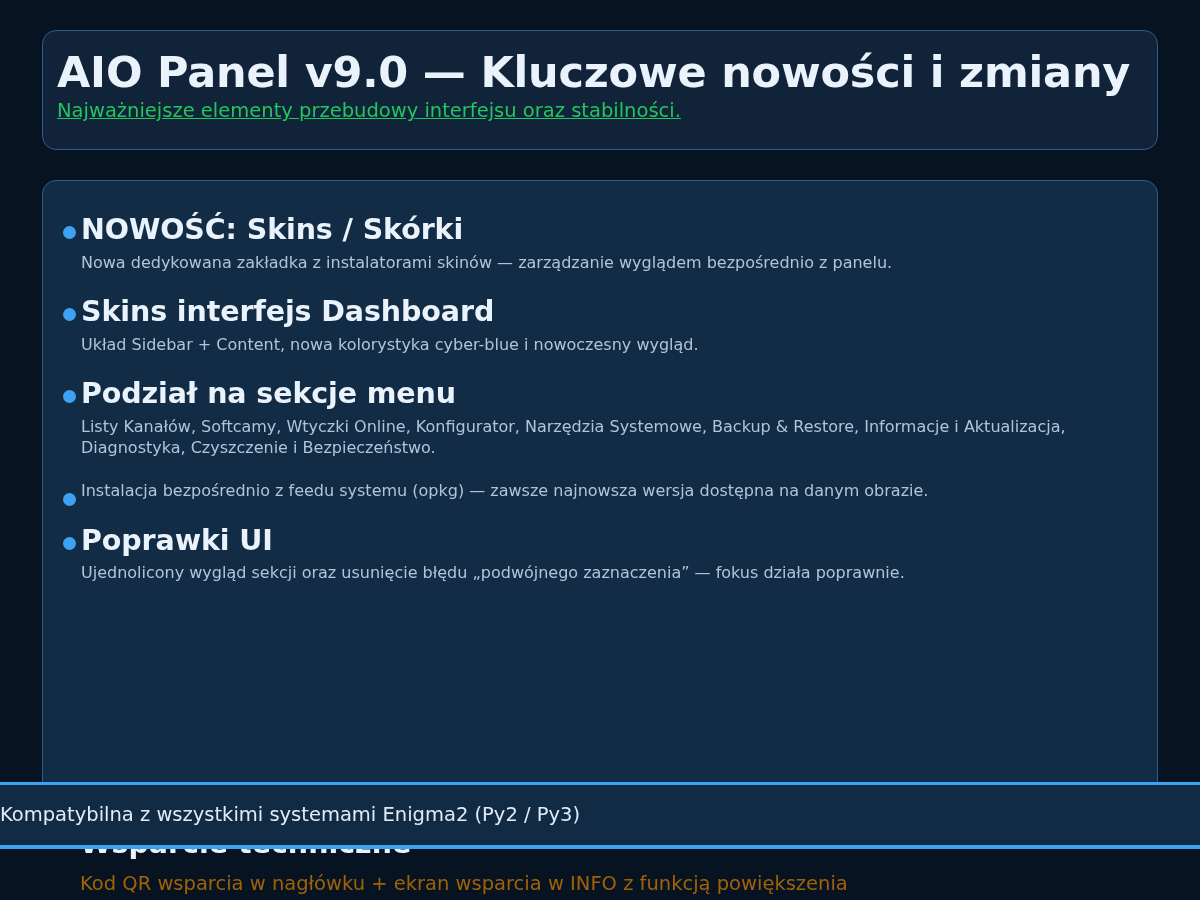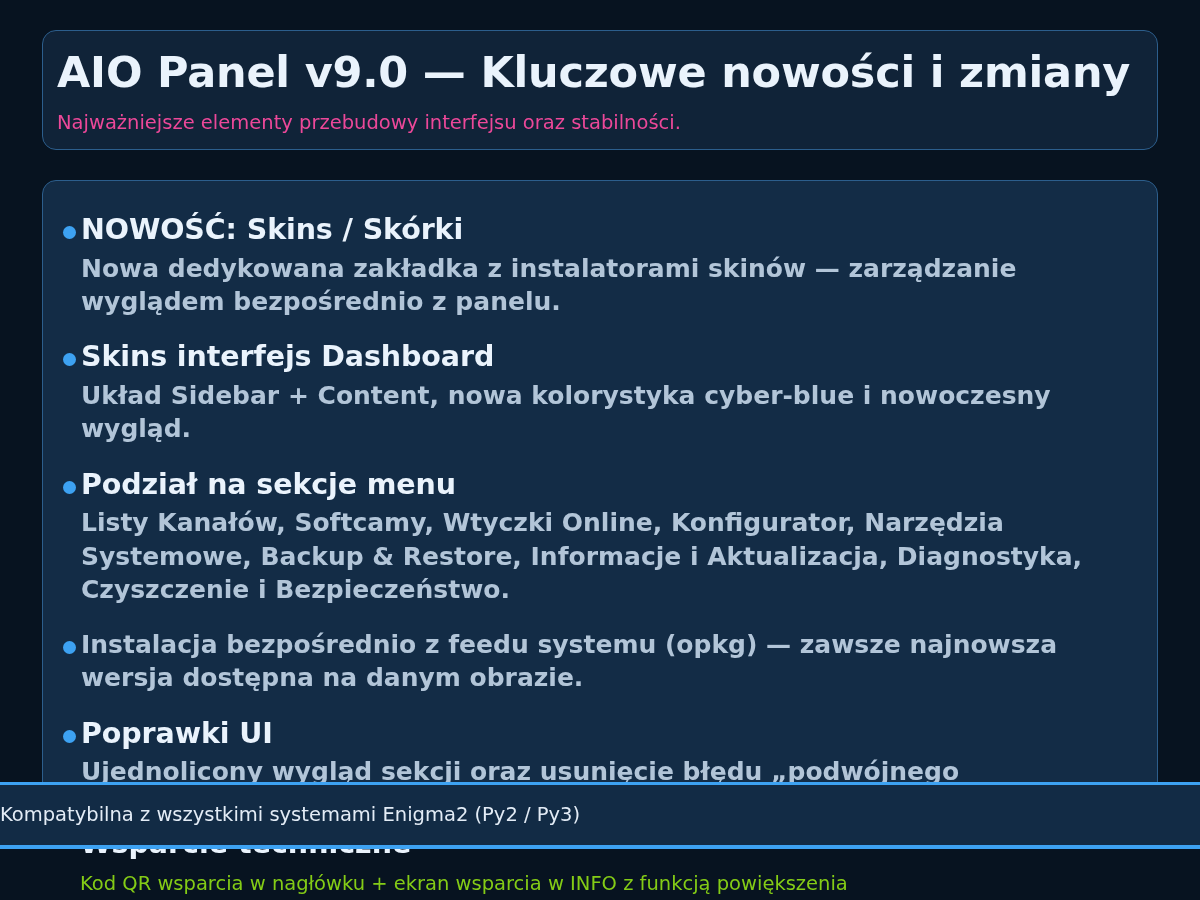--- a/index.html
+++ b/index.html
@@ -35,26 +35,27 @@
     font-size: 43px;
     font-weight: 700;
     color: #eaf3fc;
     line-height: 1.08;
     letter-spacing: -0.2px;
     white-space: nowrap;
     overflow: visible;
   }
 
   .header-subtitle {
-    margin-top: 16px;
+    margin-top: 4px;
     font-size: 19.5px;
     font-weight: 400;
-    color: #ec4899;
+    color: #22c55e;
     line-height: 1.2;
     white-space: nowrap;
+    text-decoration: underline;
   }
 
   
   .content-card {
     position: absolute;
     left: 42px;
     top: 180px;
     width: 1116px;
     height: 668px;
     background: #132c46;
@@ -86,22 +87,22 @@
     font-weight: 700;
     color: #eaf3fc;
     line-height: 1.22;
     letter-spacing: -0.1px;
     margin-top: 6px;
   }
 
   .feature-desc {
     margin-left: 22px;
     margin-top: 4px;
-    font-size: 25px;
-    font-weight: 700;
+    font-size: 16px;
+    font-weight: 400;
     color: #b2c5d8;
     line-height: 1.33;
     max-width: 1045px;
   }
 
   
   .compat-bar {
     position: absolute;
     left: 0;
     top: 782px;
@@ -145,21 +146,21 @@
     line-height: 1.22;
     white-space: nowrap;
   }
 
   .below-band .clipped-desc {
     position: absolute;
     left: 80px;
     top: 22px;
     font-size: 19.5px;
     font-weight: 400;
-    color: #84cc16;
+    color: #a16207;
     line-height: 1.33;
     white-space: nowrap;
   }
 </style>
 </head>
 <body>
 
 <div class="header-card">
   <div class="header-title">AIO Panel v9.0 — Kluczowe nowości i zmiany</div>
   <div class="header-subtitle">Najważniejsze elementy przebudowy interfejsu oraz stabilności.</div>

